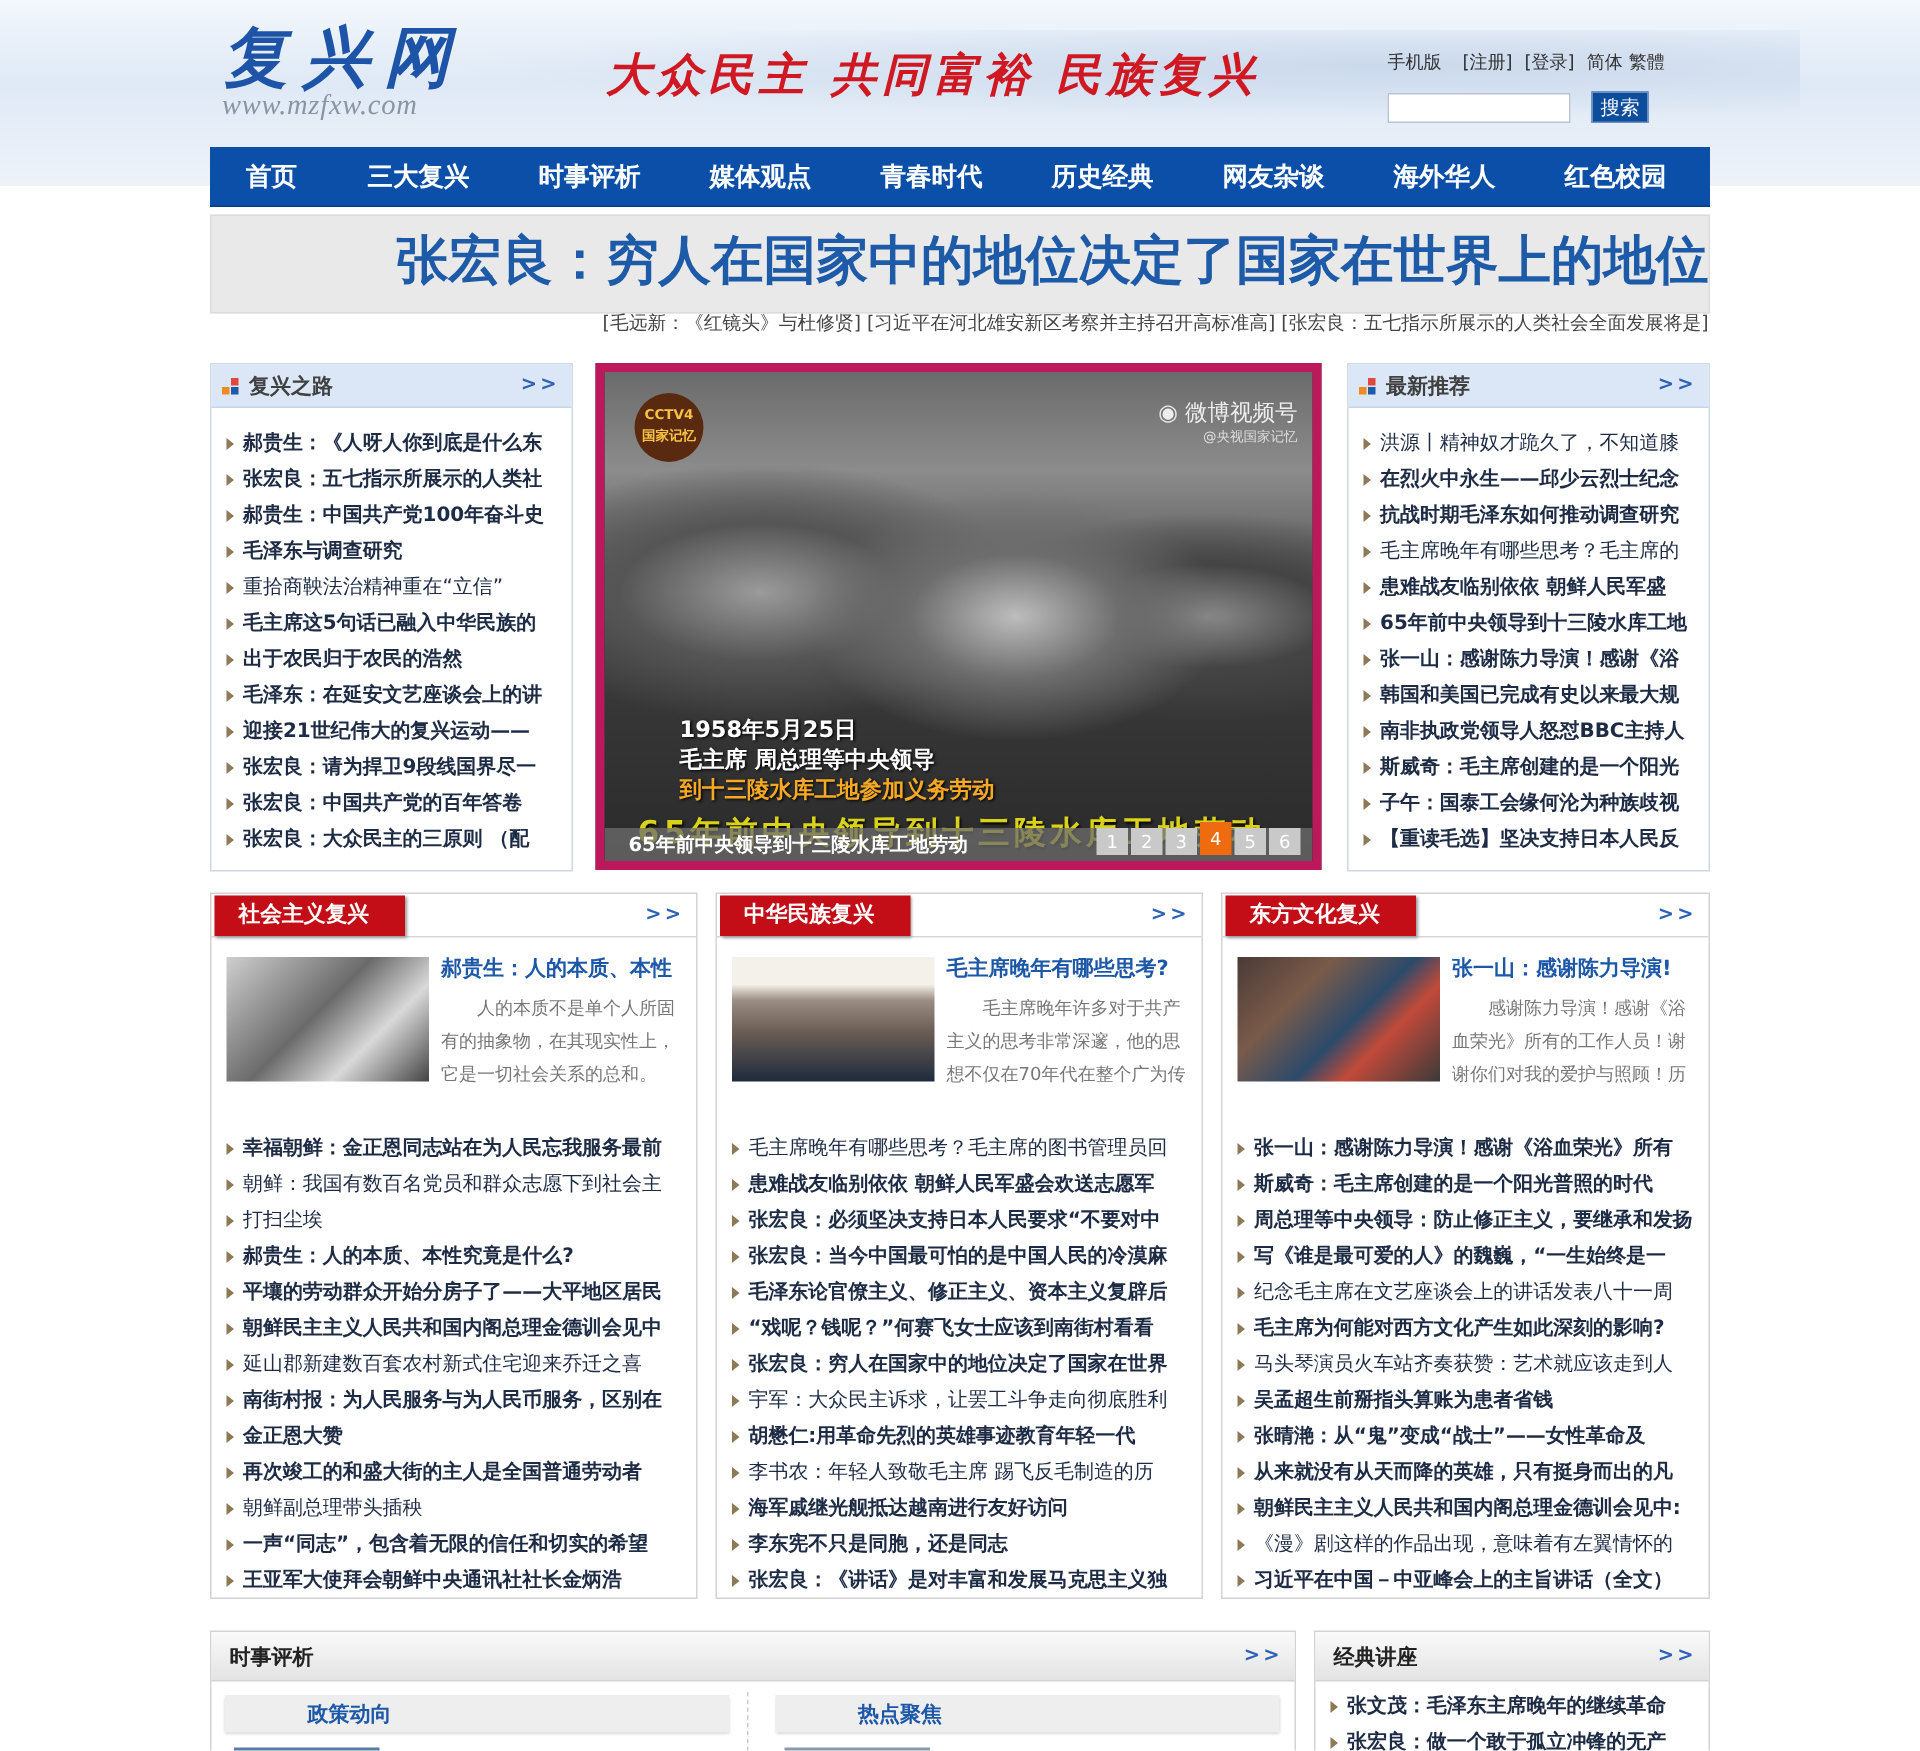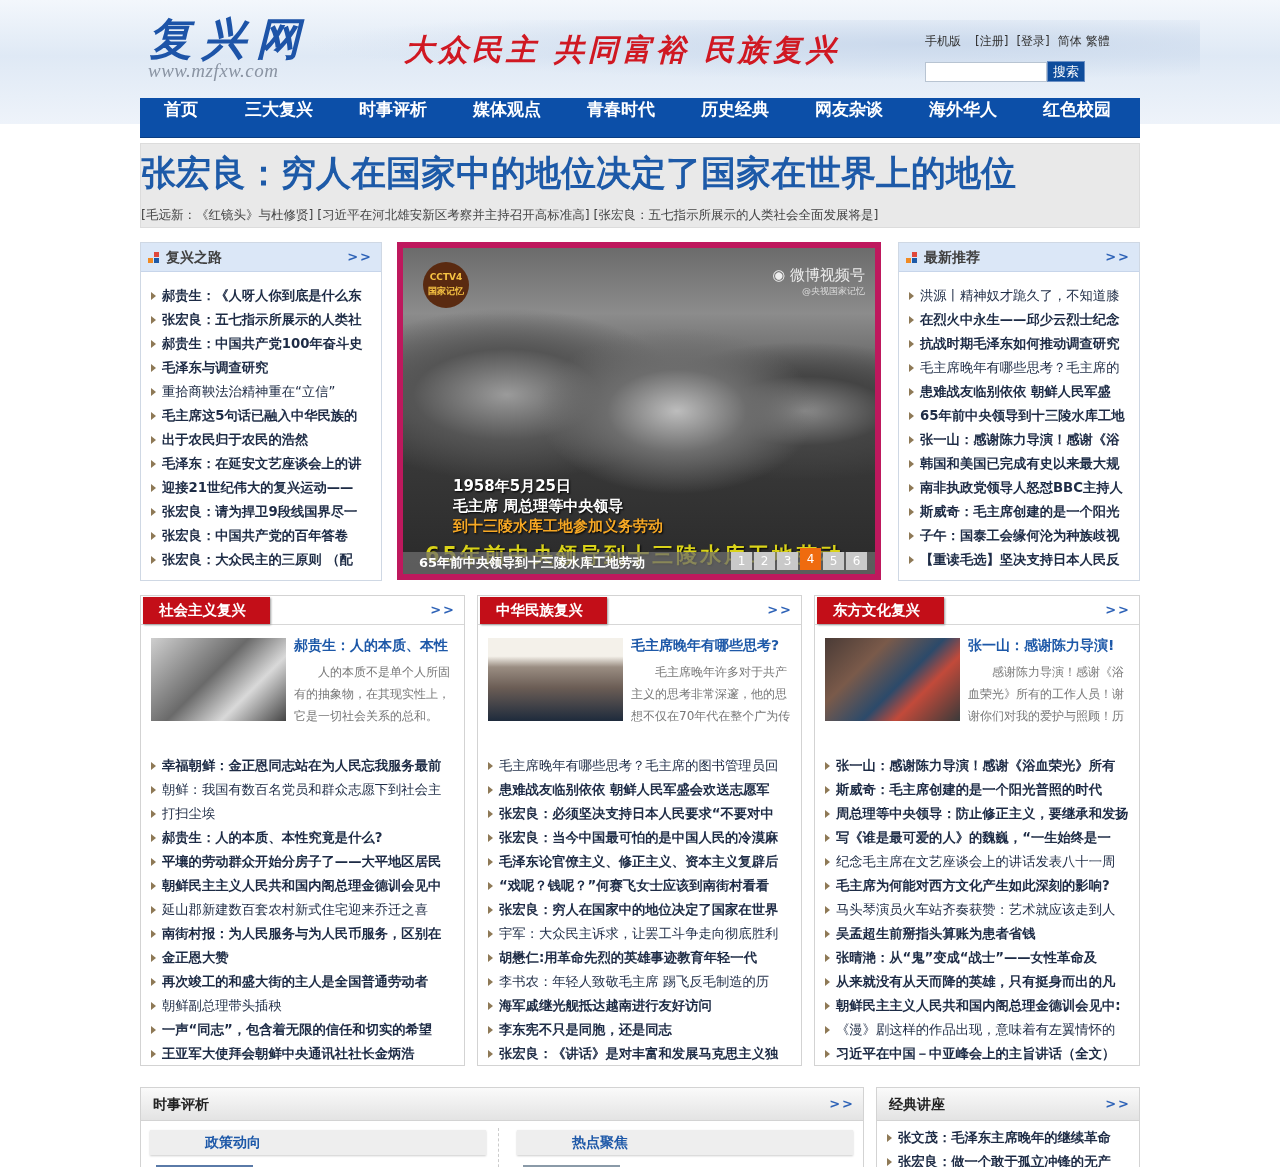--- a/index.html
+++ b/index.html
@@ -10,26 +10,26 @@
 .header .wave{position:absolute;left:300px;top:20px;width:900px;height:60px;background:radial-gradient(ellipse at 70% 40%,rgba(200,215,235,.9),rgba(255,255,255,0) 70%);}
 .logo{position:absolute;left:148px;top:14px;}
 .logo-cn{font-family:"DejaVu Serif","Liberation Serif",serif;font-size:44px;font-weight:bold;color:#1d54a8;letter-spacing:10px;font-style:italic;line-height:50px;}
 .logo-url{font-family:"Liberation Serif","DejaVu Serif",serif;font-style:italic;font-size:19px;color:#8a94a3;margin-top:-4px;letter-spacing:.5px;}
 .slogan{position:absolute;left:404px;top:30px;font-family:"DejaVu Serif","Liberation Serif",serif;font-size:30px;font-weight:bold;font-style:italic;color:#d01822;letter-spacing:4px;white-space:nowrap;}
 .slogan span{margin-right:14px;}
 .toplinks{position:absolute;left:925px;top:33px;font-size:12px;color:#333;white-space:nowrap;}
 .toplinks a{color:#333;text-decoration:none;margin-right:8px;}
 .search{position:absolute;left:925px;top:61px;}
 .search input{width:122px;height:20px;border:1px solid #b8c4d2;background:#fff;vertical-align:middle;}
-.search button{width:38px;height:21px;margin-left:0;background:#0e4c9c;color:#fff;border:1px solid #6a8fc4;font-size:13px;vertical-align:middle;font-family:"DejaVu Sans",sans-serif;}
-
-.nav{top:98px;height:40px;background:#0c4fa8;border-bottom:1px solid #0a3d82;display:flex;align-items:flex-start;}
+.search button{width:38px;height:21px;margin-left:14px;background:#0e4c9c;color:#fff;border:1px solid #6a8fc4;font-size:13px;vertical-align:middle;font-family:"DejaVu Sans",sans-serif;}
+
+.nav{top:98px;height:40px;background:#0c4fa8;border-bottom:1px solid #0a3d82;display:flex;align-items:center;}
 .nav a{color:#fff;text-decoration:none;font-size:17px;font-weight:bold;display:block;text-align:center;}
 
-.headline{top:143px;height:85px;background:#e9e9e9;border:1px solid #dcdcdc;text-align:left;}
+.headline{top:143px;height:66px;background:#e9e9e9;border:1px solid #dcdcdc;text-align:right;}
 .headline h1{font-size:35px;color:#1d5aa8;font-weight:bold;margin-top:6px;letter-spacing:0px;font-family:"DejaVu Sans",sans-serif;}
 .headline .sub{font-size:12.5px;color:#444;margin-top:10px;white-space:nowrap;}
 .headline .sub a{color:#444;text-decoration:none;}
 
 .box{position:absolute;border:1px solid #cfd8e4;background:#fff;}
 .box-hd{height:29px;background:#dbe7f7;border-bottom:1px solid #c7d5ea;position:relative;}
 .box-hd .sq{position:absolute;left:7px;top:9px;width:13px;height:13px;}
 .box-hd .sq i{position:absolute;width:5px;height:5px;}
 .box-hd .t{position:absolute;left:25px;top:6px;font-size:14px;font-weight:bold;color:#404040;}
 .more{position:absolute;right:8px;top:6px;font-size:13px;color:#2d62b7;text-decoration:none;letter-spacing:2px;font-weight:bold;}

